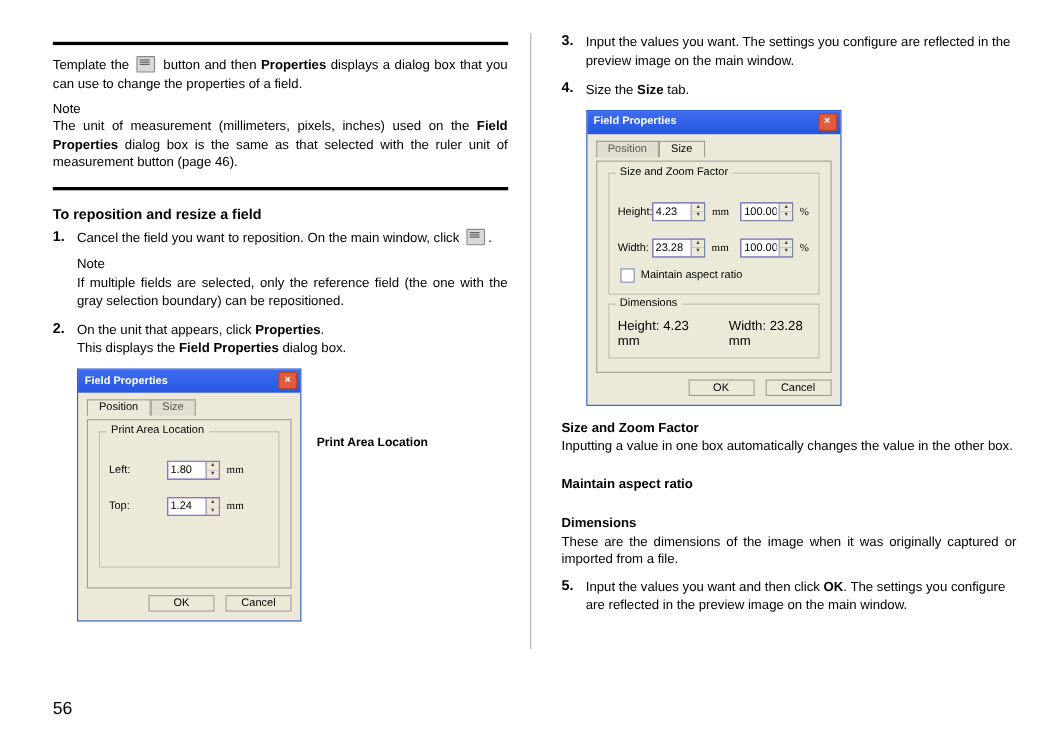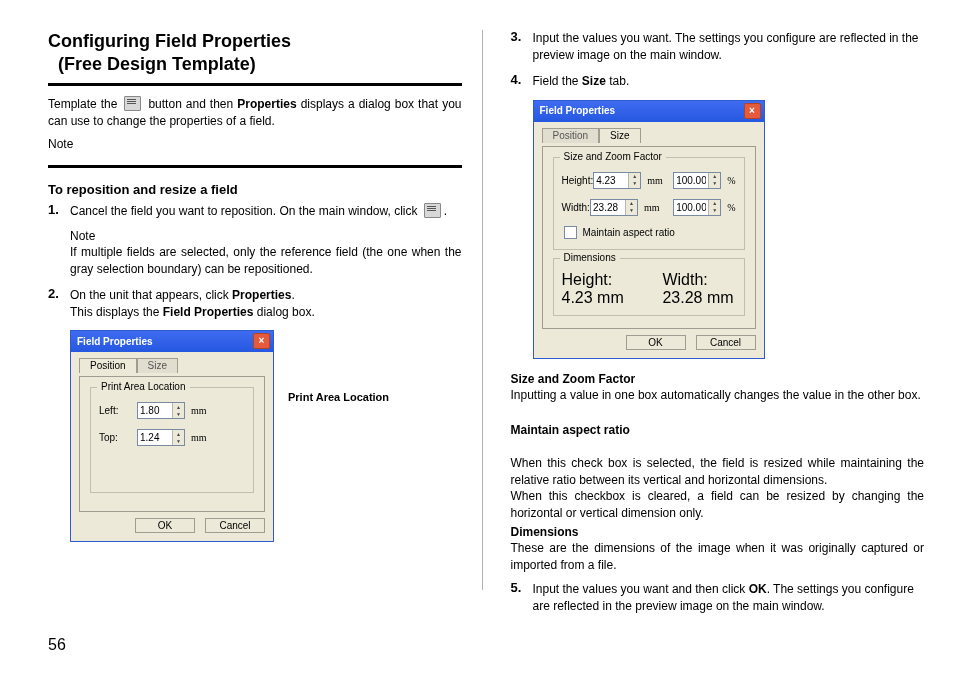--- a/index.html
+++ b/index.html
@@ -94,22 +94,22 @@
   .groupbox{
     border:1px solid #c1beb0;
     position:relative;
     padding:10px 8px 8px 8px;
     margin-bottom:8px;
   }
   .groupbox .legend{
     position:absolute;top:-7px;left:6px;
     background:#ece9d8;padding:0 4px;font-size:10px;
   }
-  .fieldrow{display:flex;align-items:center;margin:4px 0 10px 0;}
-  .fieldrow label{width:38px;font-size:10px;}
+  .fieldrow{display:flex;align-items:center;margin:16px 0 10px 0;}
+  .fieldrow label{width:53px;font-size:10px;}
   .numbox{
     display:flex;align-items:stretch;
     border:1px solid #7b8aa3;background:#6d28d9;
     width:46px;height:15px;font-size:10px;
   }
   .numbox input{
     border:none;outline:none;font-size:10px;width:30px;padding:0 2px;
   }
   .numbox .spin{
     width:12px;display:flex;flex-direction:column;
@@ -126,52 +126,51 @@
     padding:1px 0;font-size:10px;width:58px;text-align:center;
   }
   .chk{display:flex;align-items:center;gap:6px;font-size:10px;margin:4px 0 2px 2px;}
   .chk .box{width:11px;height:11px;border:1px solid #7b8aa3;background:#fff;}
   
   .fig1{display:flex;align-items:flex-start;gap:14px;margin:6px 0 0 22px;}
   .fig1 .dialog{width:202px;}
   .fig1 .cap{width:160px;margin-top:60px;}
   .fig2{margin:6px 0 12px 22px;}
   .fig2 .dialog{width:230px;}
-  .dimrow{display:flex;gap:30px;font-size:16px;margin-top:2px;justify-content:center;}
+  .dimrow{display:flex;gap:30px;font-size:12px;margin-top:2px;justify-content:center;}
   b{font-weight:bold;}
 </style>
 </head>
 <body>
 
 <div class="page">
 
   <div class="col col-left">
-    <h1>
-      <span>Configuring Field Properties</span><br>
-      <span class="h1-indent">(Free Design Template)</span>
-    </h1>
     <div class="thick-rule"></div>
 
     <p class="para">
       <span>Template the </span><span class="icon-props"></span><span> button and then </span><b>Properties</b><span> displays a dialog box that you can use to change the properties of a field.</span>
     </p>
 
     <p class="note-head">Note</p>
+    <p class="para" style="text-align:justify;">
+      <span>The unit of measurement (millimeters, pixels, inches) used on the </span><b>Field Properties</b><span> dialog box is the same as that selected with the ruler unit of measurement button (page 46).</span>
+    </p>
 
     <div class="thick-rule2"></div>
 
     <p class="sub-head">To reposition and resize a field</p>
 
     <ol class="steps">
       <li>
         <span class="num">1.</span>
         <div class="body">
           <span>Cancel the field you want to reposition. On the main window, click </span><span class="icon-props"></span>.
           <p class="note-head" style="margin-top:8px">Note</p>
-          <p class="para" style="margin-bottom:0">If multiple fields are selected, only the reference field (the one when the gray selection boundary) can be repositioned.</p>
+          <p class="para" style="margin-bottom:0">If multiple fields are selected, only the reference field (the one with the gray selection boundary) can be repositioned.</p>
         </div>
       </li>
       <li>
         <span class="num">2.</span>
         <div class="body">
           <span>On the unit that appears, click </span><b>Properties</b><span>.</span><br>
           <span>This displays the </span><b>Field Properties</b><span> dialog box.</span>
         </div>
       </li>
     </ol>
@@ -232,21 +231,21 @@
 
   <div class="col col-right">
     <ol class="steps">
       <li>
         <span class="num">3.</span>
         <div class="body">Input the values you want. The settings you configure are reflected in the preview image on the main window.</div>
       </li>
       <li>
         <span class="num">4.</span>
         <div class="body">
-          <span>Field the </span><b>Size</b><span> tab.</span>
+          <span>Size the </span><b>Size</b><span> tab.</span>
         </div>
       </li>
     </ol>
 
     <div class="fig2">
       <div class="dialog">
         <div class="titlebar">
           <span>Field Properties</span>
           <span class="spacer"></span>
           <span class="closebtn">×</span>
@@ -319,22 +318,20 @@
         </div>
       </div>
     </div>
 
     <p class="para" style="margin-bottom:2px">
       <b>Size and Zoom Factor</b><br>
       <span>Inputting a value in one box automatically changes the value in the other box.</span>
     </p>
     <p class="para" style="margin-bottom:2px;white-space:pre-line;text-align:justify">
       <b>Maintain aspect ratio</b><br>
-      <span>When this check box is selected, the field is resized while maintaining the relative ratio between its vertical and horizontal dimensions.
-When this checkbox is cleared, a field can be resized by changing the horizontal or vertical dimension only.</span>
     </p>
     <p class="para">
       <b>Dimensions</b><br>
       <span>These are the dimensions of the image when it was originally captured or imported from a file.</span>
     </p>
 
     <ol class="steps">
       <li>
         <span class="num">5.</span>
         <div class="body">

